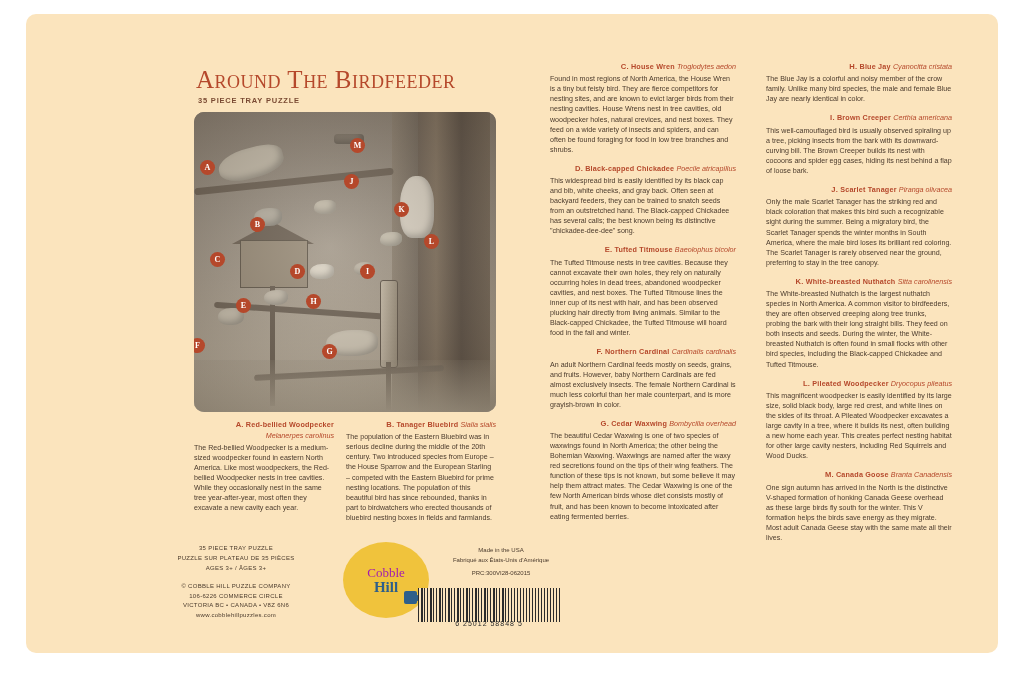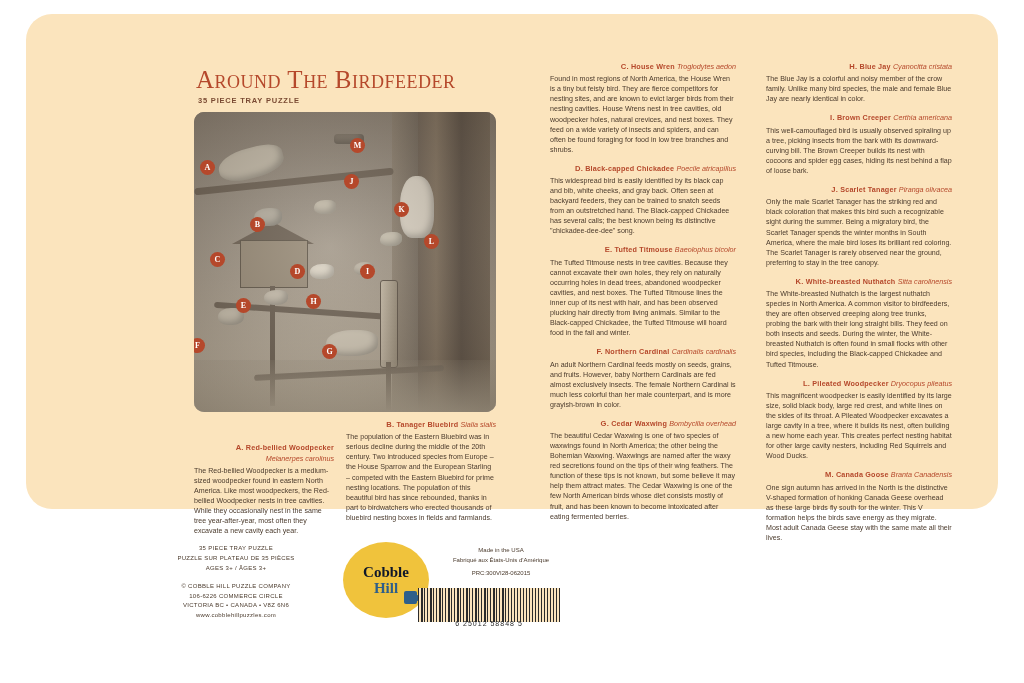--- a/index.html
+++ b/index.html
@@ -17,23 +17,23 @@
     position: relative;
     width: 1024px;
     height: 683px;
     background: #ffffff;
   }
   .box {
     position: absolute;
     left: 26px;
     top: 14px;
     width: 972px;
-    height: 495px;
+    height: 639px;
     background: #fbe4bd;
-    border-radius: 26px;
+    border-radius: 10px;
   }
   
   .title {
     position: absolute;
     left: 170px;
     top: 52px;
     width: 330px;
     color: #b5482b;
     font-size: 25px;
     letter-spacing: 0.5px;
@@ -183,21 +183,21 @@
   }
   .entry .hd .letter { font-size: 7.6px; }
   .entry .sci {
     color: #b5482b;
     font-style: italic;
     font-weight: normal;
     letter-spacing: 0;
   }
   .entry .body { display: block; }
 
-  .col-a { left: 168px; top: 429px; width: 140px; }
+  .col-a { left: 168px; top: 406px; width: 140px; }
   .col-b { left: 320px; top: 406px; width: 150px; }
   .col-c { left: 524px; top: 48px; width: 186px; }
   .col-d { left: 740px; top: 48px; width: 186px; }
 
   
   .footer-left {
     position: absolute;
     left: 130px;
     top: 530px;
     width: 160px;
@@ -222,23 +222,23 @@
     background: #f0c33c;
     border-radius: 50%;
     position: relative;
     display: flex;
     flex-direction: column;
     align-items: center;
     justify-content: center;
   }
   .logo .l1 {
     font-family: "Liberation Serif", serif;
-    color: #0f172a;
-    font-size: 15px;
-    font-weight: bold;
+    color: #a21caf;
+    font-size: 13px;
+    font-weight: normal;
     line-height: 1;
   }
   .logo .l2 {
     font-family: "Liberation Serif", serif;
     color: #2e5f8a;
     font-size: 15px;
     font-weight: bold;
     line-height: 1;
     margin-top: 1px;
   }

